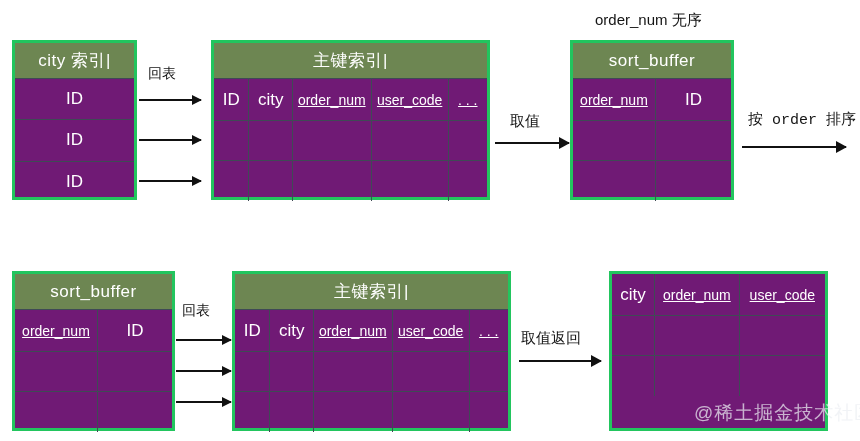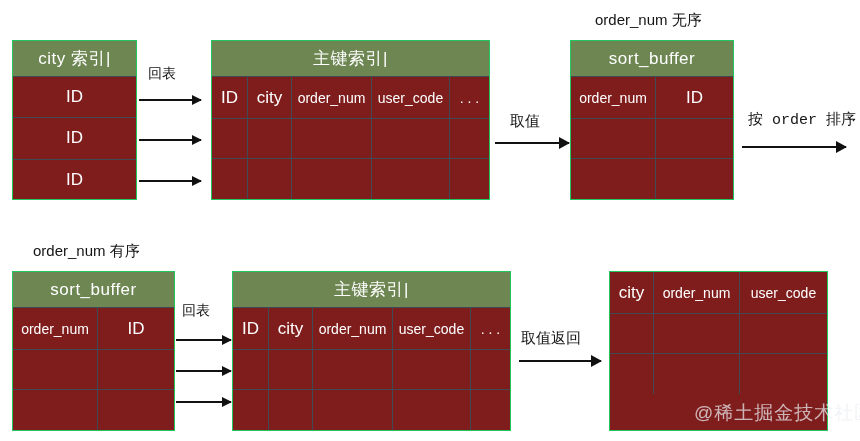--- a/index.html
+++ b/index.html
@@ -13,22 +13,22 @@
     height: 441px;
     background: #ffffff;
     font-family: "Liberation Sans", "DejaVu Sans", sans-serif;
     overflow: hidden;
   }
 
   
   .tbl {
     position: absolute;
     box-sizing: border-box;
-    border: 1px solid #22c55e;
-    background: #7f1d1d;
+    border: 3px solid #22c55e;
+    background: #701a75;
   }
   .tbl .thead {
     box-sizing: border-box;
     width: 100%;
     background: #6d8652;
     color: #ffffff;
     text-align: center;
     font-size: 17px;
     line-height: 1;
     display: flex;
@@ -49,21 +49,21 @@
     border-right: 1px solid #3f4a55;
     color: #ffffff;
     display: flex;
     align-items: center;
     justify-content: center;
     font-size: 13px;
     overflow: hidden;
     white-space: nowrap;
   }
   .tbl .cell:last-child { border-right: none; }
-  .tbl .cell.hdr { font-size: 14px; }
+  .tbl .cell.hdr { font-size: 14px; text-decoration: underline; }
   .tbl .cell.big { font-size: 17px; }
 
   
   #city-index .body {
     display: flex;
     width: 100%;
   }
   #city-index .orange {
     box-sizing: border-box;
     background: #efa013;
@@ -201,21 +201,20 @@
     </div>
     <div class="row" style="height:40px;">
       <div class="cell" style="width:85px;"></div>
       <div class="cell" style="width:77px;"></div>
     </div>
   </div>
 
   <div class="lbl md" style="left:748px; top:113px;font-family:Liberation Mono, monospace;">按 order 排序</div>
   <div class="arrow" style="left:742px; top:146px; width:104px;"></div>
 
-  <div class="lbl md" style="left:33px; top:243px;">order_num 有序</div>
 
   <div class="tbl" id="sort-buffer-bottom" style="left:12px; top:271px; width:163px; height:160px;">
     <div class="thead" style="height:36px;">sort_buffer</div>
     <div class="row" style="height:42px;">
       <div class="cell hdr" style="width:85px;">order_num</div>
       <div class="cell big" style="width:76px;">ID</div>
     </div>
     <div class="row" style="height:40px;">
       <div class="cell" style="width:85px;"></div>
       <div class="cell" style="width:76px;"></div>

